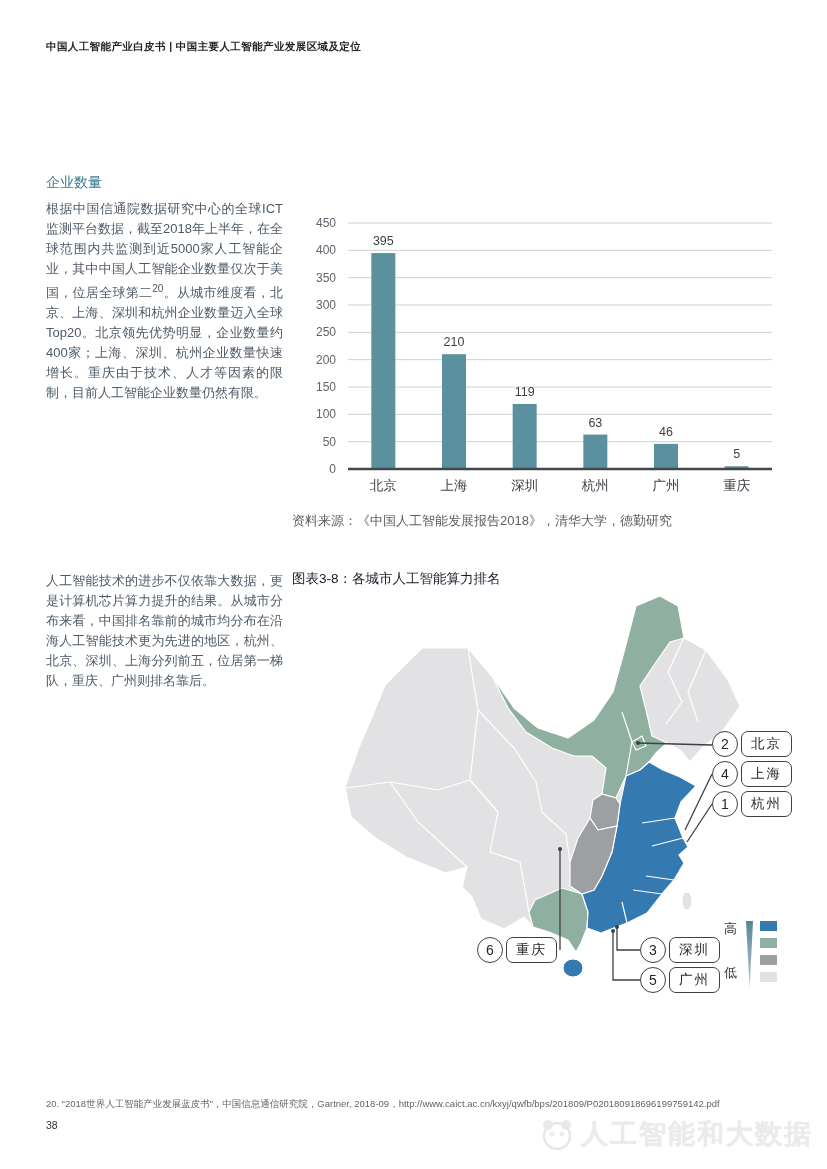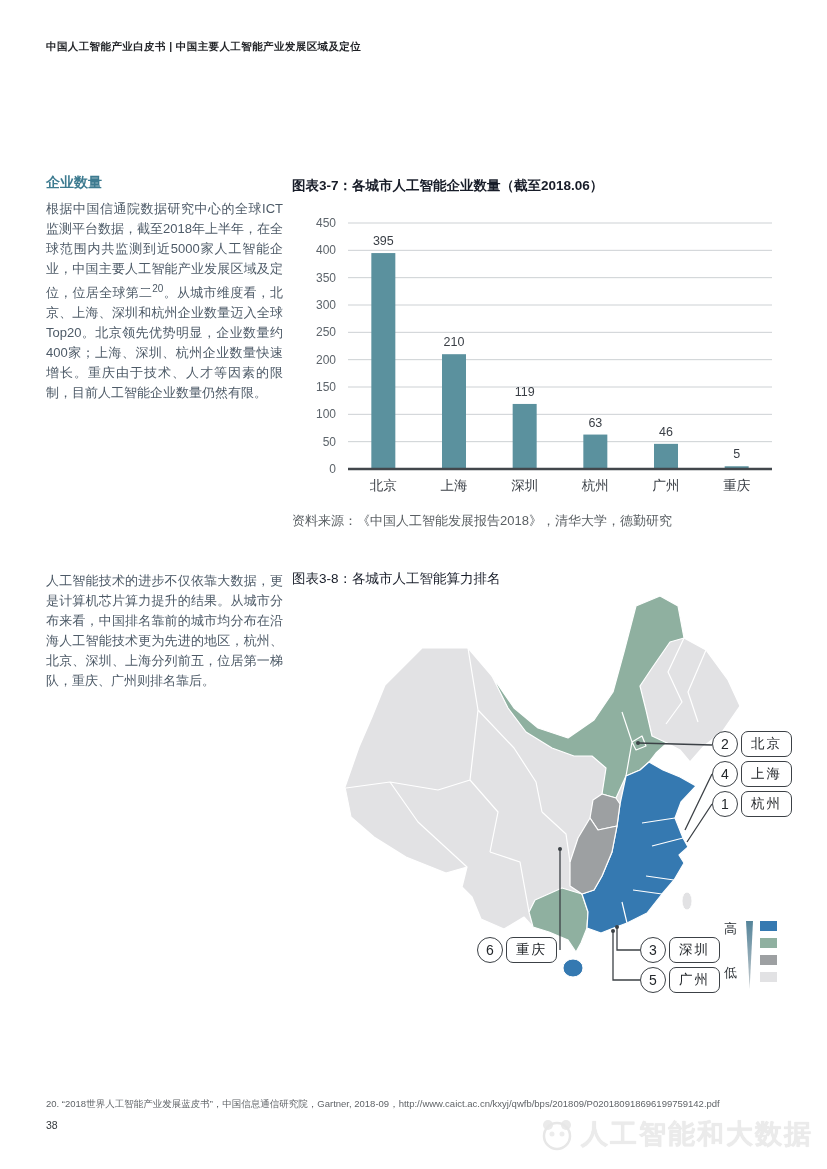--- a/index.html
+++ b/index.html
@@ -6,21 +6,21 @@
   .page{position:relative;width:827px;height:1169px;background:#fff;overflow:hidden;
         font-family:"Liberation Sans","DejaVu Sans",sans-serif;}
 
   .header{position:absolute;left:46px;top:40px;font-size:10.5px;font-weight:bold;
           color:#1f2125;letter-spacing:.4px;}
 
   
   .leftcol{position:absolute;left:46px;width:237px;}
   .sec-enterprise{top:174px;}
   .sec-computing{top:571px;}
-  .sec-heading{font-size:14px;font-weight:bold;color:#3d7b90;margin:0 0 7px 0;}
+  .sec-heading{font-size:14px;font-weight:normal;color:#3d7b90;margin:0 0 7px 0;}
   .sec-para{font-size:13px;line-height:20px;color:#4d5a67;text-align:justify;margin:0;}
   .sec-para sup{font-size:10px;vertical-align:super;}
 
   
   .chart-title{position:absolute;left:292px;top:177px;font-size:13.5px;font-weight:bold;color:#171c28;}
   #bar-chart-svg{position:absolute;left:290px;top:215px;}
   .gridline{stroke:#cdd1d4;stroke-width:1;}
   .axis-base{stroke:#42474c;stroke-width:2.6;}
   .ytick{font-size:12px;fill:#5d646b;text-anchor:end;font-family:"Liberation Sans",sans-serif;}
   .bar-value{font-size:12.5px;fill:#3a3f46;text-anchor:middle;font-family:"Liberation Sans",sans-serif;}
@@ -62,28 +62,27 @@
 </style>
 </head>
 <body>
 
 <div class="page">
 
   <div class="header">中国人工智能产业白皮书 | 中国主要人工智能产业发展区域及定位</div>
 
   <div class="leftcol sec-enterprise">
     <h3 class="sec-heading">企业数量</h3>
-    <p class="sec-para"><span>根据中国信通院数据研究中心的全球ICT监测平台数据，截至2018年上半年，在全球范围内共监测到近5000家人工智能企业，中国主要人工智能产业发展区域及定位，位居全球第二</span><sup>20</sup><span>。从城市维度看，北京、上海、深圳和杭州企业数量迈入全球Top20。北京领先优势明显，企业数量约400家；上海、深圳、杭州企业数量快速增长。重庆由于技术、人才等因素的限制，目前人工智能企业数量仍然有限。</span></p>
+    <p class="sec-para"><span>根据中国信通院数据研究中心的全球ICT监测平台数据，截至2018年上半年，在全球范围内共监测到近5000家人工智能企业，其中中国人工智能企业数量仅次于美国，位居全球第二</span><sup>20</sup><span>。从城市维度看，北京、上海、深圳和杭州企业数量迈入全球Top20。北京领先优势明显，企业数量约400家；上海、深圳、杭州企业数量快速增长。重庆由于技术、人才等因素的限制，目前人工智能企业数量仍然有限。</span></p>
   </div>
 
   <div class="leftcol sec-computing">
     <p class="sec-para">人工智能技术的进步不仅依靠大数据，更是计算机芯片算力提升的结果。从城市分布来看，中国排名靠前的城市均分布在沿海人工智能技术更为先进的地区，杭州、北京、深圳、上海分列前五，位居第一梯队，重庆、广州则排名靠后。</p>
   </div>
 
-  <div class="chart-title">图表3-7：各城市人工智能企业数量（截至2018.06）</div>
   <svg id="bar-chart-svg" width="500" height="300" viewBox="0 0 500 300">
       <line x1="58" x2="482" y1="226.66666666666666" y2="226.66666666666666" class="gridline"></line>
       <text x="46" y="230.66666666666666" class="ytick">50</text>
       <line x1="58" x2="482" y1="199.33333333333334" y2="199.33333333333334" class="gridline"></line>
       <text x="46" y="203.33333333333334" class="ytick">100</text>
       <line x1="58" x2="482" y1="172" y2="172" class="gridline"></line>
       <text x="46" y="176" class="ytick">150</text>
       <line x1="58" x2="482" y1="144.66666666666669" y2="144.66666666666669" class="gridline"></line>
       <text x="46" y="148.66666666666669" class="ytick">200</text>
       <line x1="58" x2="482" y1="117.33333333333331" y2="117.33333333333331" class="gridline"></line>

